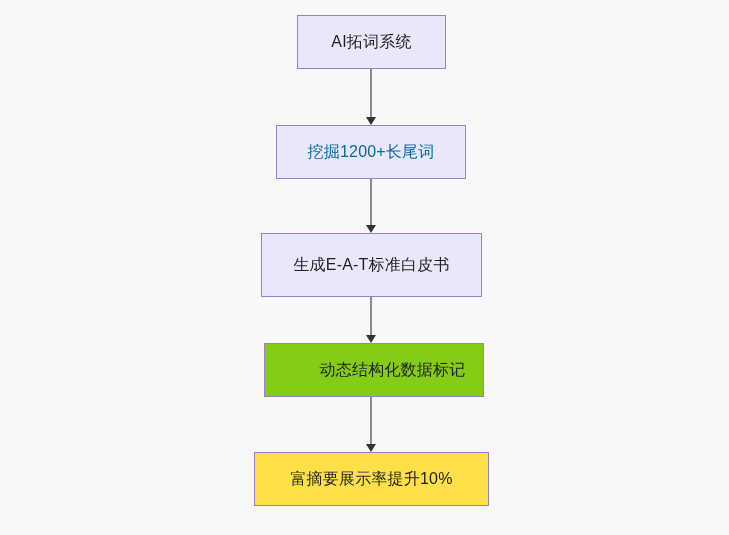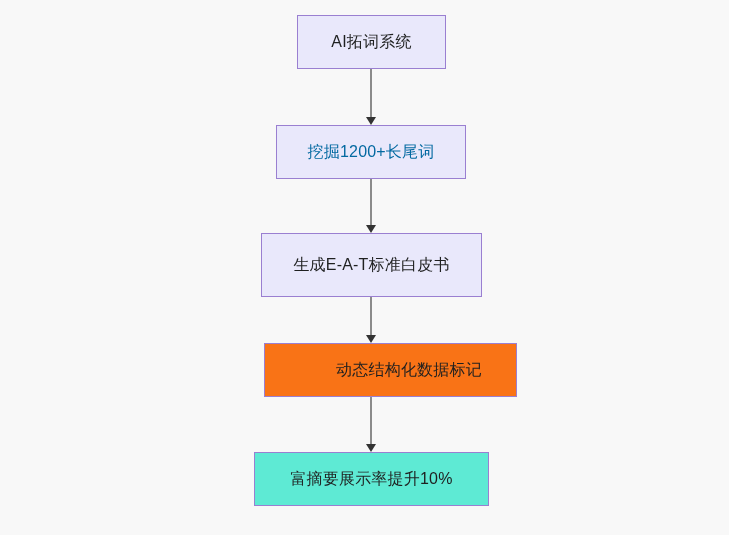--- a/index.html
+++ b/index.html
@@ -88,21 +88,21 @@
   </div>
 
   <div class="node" style="left: 276px; top: 125px; width: 190px; height: 54px; background: rgb(233, 232, 251); border-color: rgb(154, 127, 209); color: #0369a1;">
     <span class="node-label">挖掘1200+长尾词</span>
   </div>
 
   <div class="node" style="left: 261px; top: 233px; width: 221px; height: 64px; background: rgb(233, 232, 251); border-color: rgb(154, 127, 209); color: rgb(31, 32, 32);">
     <span class="node-label">生成E-A-T标准白皮书</span>
   </div>
 
-  <div class="node" style="left: 264px; top: 343px; width: 253px; height: 54px; background: #f97316; border-color: rgb(154, 127, 209); color: rgb(31, 32, 32); padding-left: 37px;">
+  <div class="node" style="left: 264px; top: 343px; width: 220px; height: 54px; background: #84cc16; border-color: rgb(154, 127, 209); color: rgb(31, 32, 32); padding-left: 37px;">
     <span class="node-label">动态结构化数据标记</span>
   </div>
 
-  <div class="node" style="left: 254px; top: 452px; width: 235px; height: 54px; background: #5eead4; border-color: rgb(154, 127, 209); color: rgb(31, 32, 32);">
+  <div class="node" style="left: 254px; top: 452px; width: 235px; height: 54px; background: #fde047; border-color: rgb(154, 127, 209); color: rgb(31, 32, 32);">
     <span class="node-label">富摘要展示率提升10%</span>
   </div>
 
 </div>
 
 </body></html>

